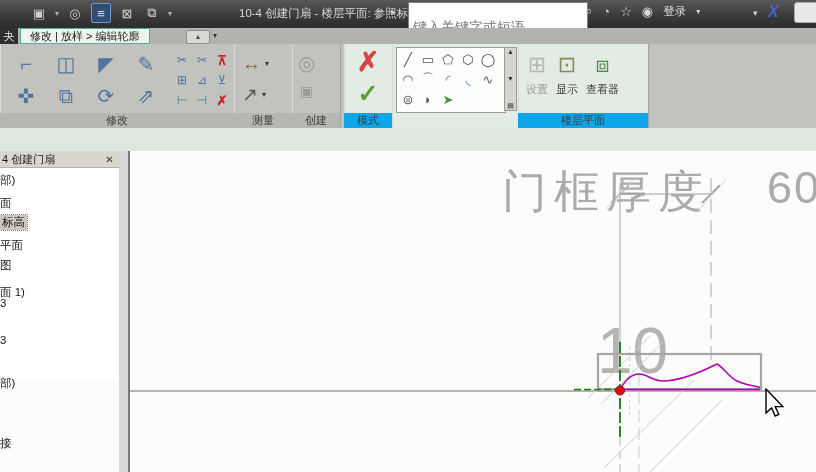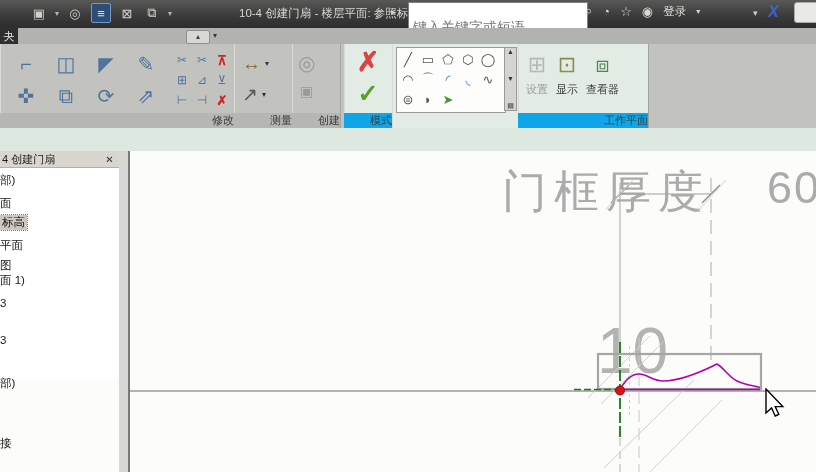--- a/index.html
+++ b/index.html
@@ -39,21 +39,21 @@
   .collapse-btn{position:absolute;left:186px;top:2px;width:22px;height:12px;background:#d8d8d5;
                 border:1px solid #8d8d8b;border-radius:2px;font-size:8px;line-height:11px;
                 text-align:center;color:#444;}
   .collapse-caret{position:absolute;left:213px;top:3px;font-size:8px;color:#3a3a3a;}
 
   
   .ribbon{position:absolute;left:0;top:44px;width:816px;height:84px;background:#c2c2bf;}
   .panel{position:absolute;top:0;height:84px;border-right:1px solid #a2a2a0;
          box-shadow:inset 1px 0 0 #dadad7;}
   .plabel{position:absolute;left:0;right:0;bottom:0;height:15px;line-height:15px;
-          text-align:right;font-size:11px;color:#3b3b3b;background:#b6b6b3;
+          text-align:center;font-size:11px;color:#3b3b3b;background:#b6b6b3;
           white-space:nowrap;overflow:hidden;}
   .panel.ctx{background:#e2ece5;}
   .panel.ctx .plabel{background:#0ea5e9;}
   .ic{display:flex;align-items:center;justify-content:center;color:#4d6f9a;}
   .mod-big{position:absolute;left:6px;top:4px;display:grid;
            grid-template-columns:repeat(4,40px);grid-auto-rows:32px;}
   .mod-big .ic{font-size:20px;color:#51749e;}
   .mod-small{position:absolute;left:172px;top:6px;display:grid;
              grid-template-columns:repeat(3,20px);grid-auto-rows:20px;}
   .mod-small .ic{font-size:12px;color:#51749e;}
@@ -137,20 +137,21 @@
       <span class="signin">登录</span>
       <span class="caret" style="font-size:8px">▾</span>
     </div>
     <span class="far-caret">▾</span>
     <span class="exchange">X</span>
     <div class="help-stub"></div>
   </div>
 
   <div class="tabrow">
     <div class="tab-frag">夬</div>
+    <div class="active-tab">修改 | 放样 &gt; 编辑轮廓</div>
     <div class="collapse-btn">▴</div>
     <div class="collapse-caret">▾</div>
   </div>
 
   <div class="ribbon">
 
     <div class="panel" style="left:0;width:234px;">
       <div class="mod-big">
         <span class="ic">⌐</span>
         <span class="ic">◫</span>
@@ -236,35 +237,35 @@
         </div>
         <div class="wp-btn">
           <div class="ic lit">⊡</div>
           <div>显示</div>
         </div>
         <div class="wp-btn">
           <div class="ic viewer">⧈</div>
           <div>查看器</div>
         </div>
       </div>
-      <div class="plabel">工作平面</div>
+      <div class="plabel">楼层平面</div>
     </div>
   </div>
 
   <div class="ribbon-strip"></div>
 
   <div class="sidebar">
     <div class="sb-title">4 创建门扇</div>
     <div class="sb-close">✕</div>
     <div class="sb-item" style="top:22px">部)</div>
     <div class="sb-item" style="top:45px">面</div>
     <div class="sb-item selected" style="top:64px">标高</div>
     <div class="sb-item" style="top:87px">平面</div>
     <div class="sb-item" style="top:107px">图</div>
-    <div class="sb-item" style="top:122px">面 1)</div>
+    <div class="sb-item" style="top:134px">面 1)</div>
     <div class="sb-item" style="top:146px">3</div>
     <div class="sb-item" style="top:183px">3</div>
     <div class="sb-item" style="top:225px">部)</div>
     <div class="sb-item" style="top:285px">接</div>
   </div>
   <div class="splitter"></div>
 
   <div class="canvas">
     <div class="ghost ghost-title">门框厚度</div>
     <div class="ghost ghost-value">60</div>

